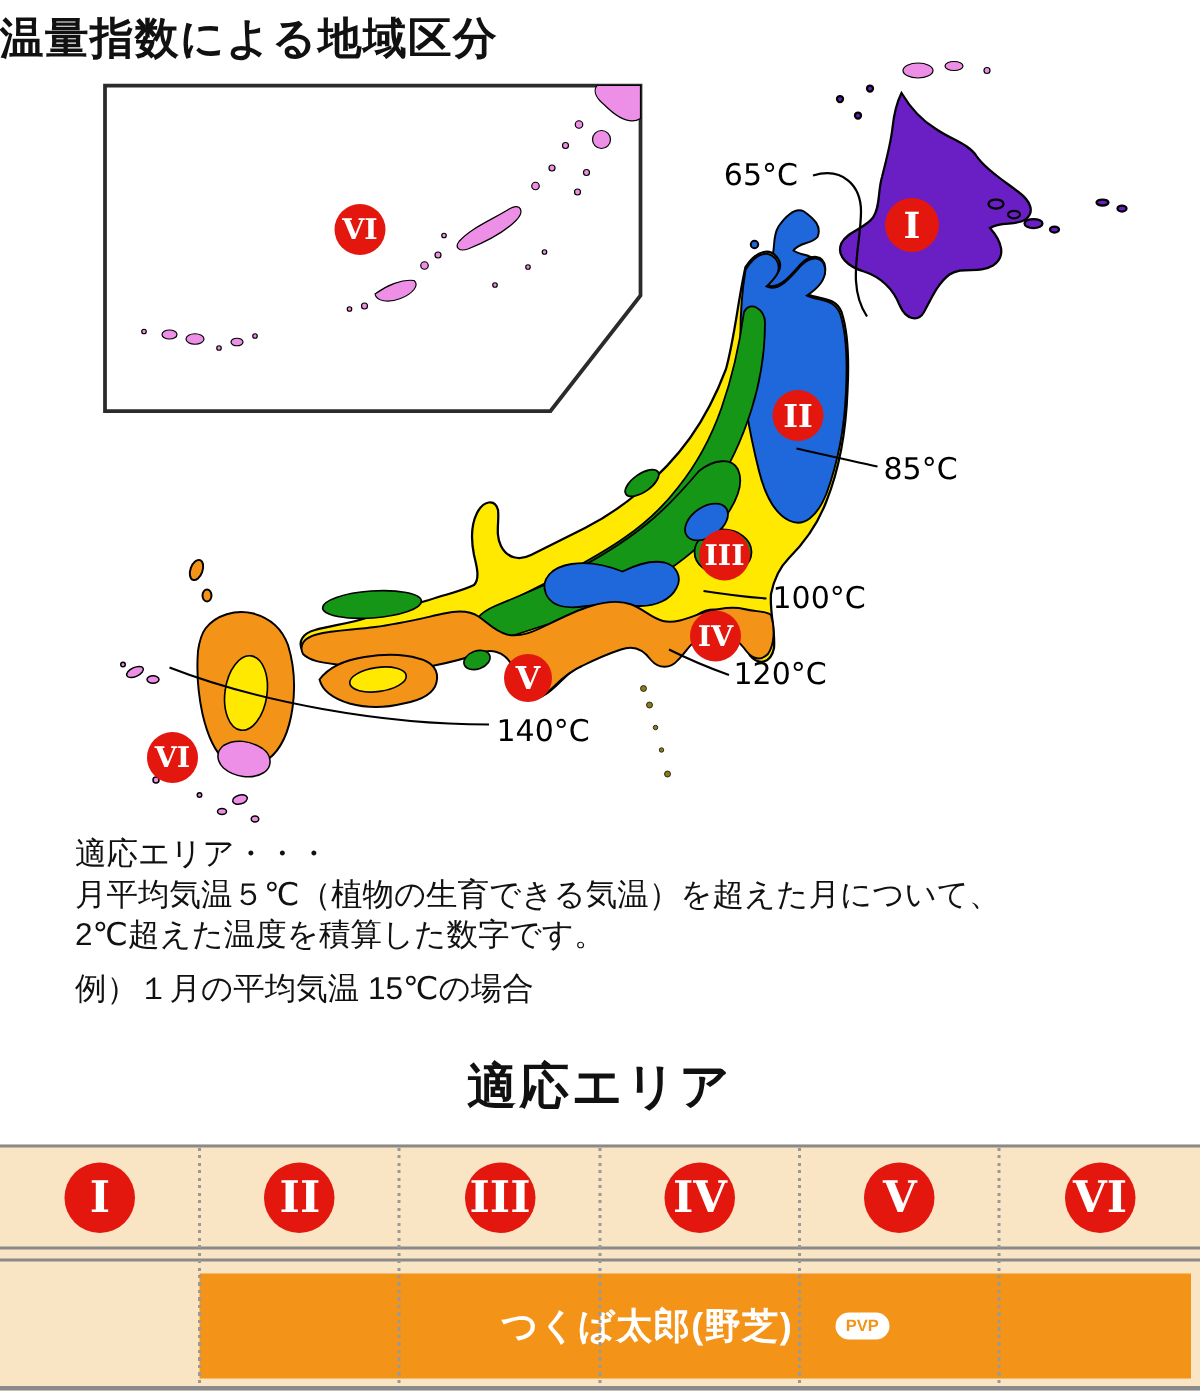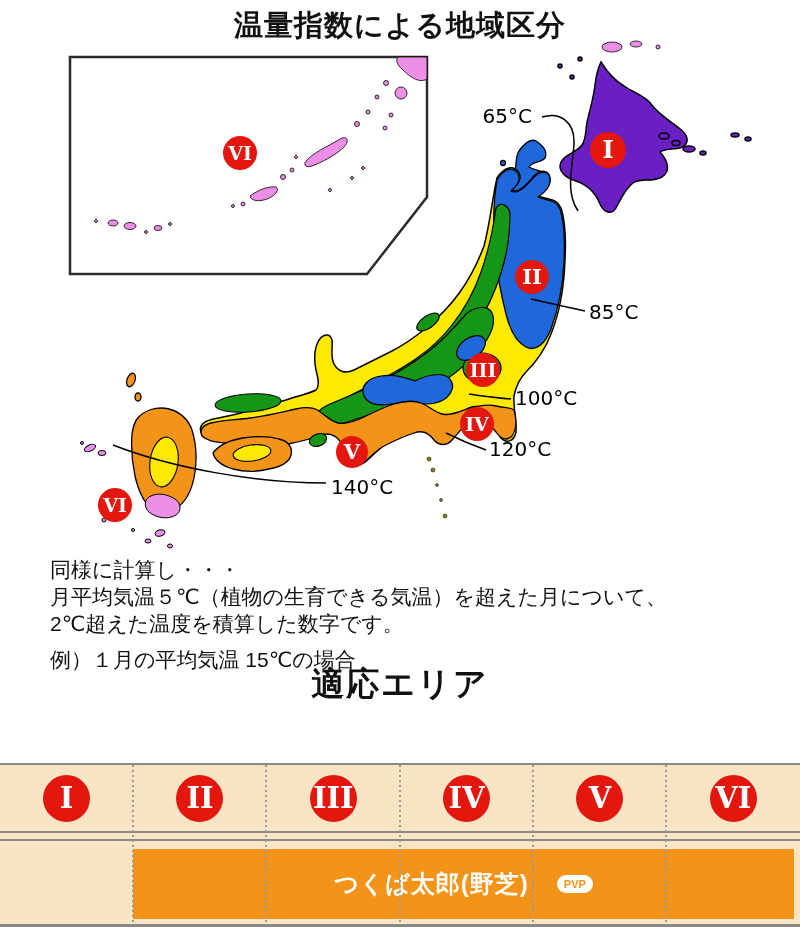--- a/index.html
+++ b/index.html
@@ -1,26 +1,26 @@
 <!DOCTYPE html>
 <html><head>
 <meta charset="utf-8">
 <style>
   html,body{margin:0;padding:0;background:#ffffff;}
   #page{position:relative;width:800px;height:930px;background:#ffffff;overflow:hidden;
         font-family:"Liberation Sans","DejaVu Sans",sans-serif;color:#111;}
-  .title{position:absolute;top:6px;left:0;width:800px;text-align:center;
+  .title{position:absolute;top:6px;left:0;width:800px;text-align:left;
          font-size:29px;font-weight:bold;letter-spacing:1px;}
   #map{position:absolute;top:0;left:0;}
   svg text{font-family:"DejaVu Sans","Liberation Sans",sans-serif;}
   .marker-text{font-family:"DejaVu Serif","Liberation Serif",serif;font-weight:bold;fill:#ffffff;}
   .temp-text{font-size:20px;fill:#000;}
   .desc{position:absolute;left:50px;top:556px;font-size:21px;line-height:27px;}
   .example{position:absolute;left:50px;top:646px;font-size:21px;line-height:27px;}
-  .section-title{position:absolute;top:662px;left:0;width:800px;text-align:center;
+  .section-title{position:absolute;top:702px;left:0;width:800px;text-align:center;
                  font-size:33px;font-weight:bold;letter-spacing:2px;}
   
   .area-table{position:absolute;top:763px;left:0;width:800px;height:164px;
               background:#f9e4c4;border-top:2px solid #8a8a8a;border-bottom:3px solid #8a8a8a;
               box-sizing:border-box;}
   .col-line{position:absolute;top:0;bottom:0;width:2px;z-index:5;
             background-image:repeating-linear-gradient(to bottom,#999 0 2px,transparent 2px 5px);}
   .header-row{position:relative;height:66px;display:flex;}
   .zone-cell{flex:1;display:flex;align-items:center;justify-content:center;}
   .zone-circle{width:47px;height:47px;border-radius:50%;background:#e3170d;
@@ -244,21 +244,21 @@
         <text class="marker-text" x="115" y="505" dy="0.35em" text-anchor="middle" font-size="19">VI</text>
       </g>
       <g>
         <circle cx="240" cy="153" r="17" fill="#e3170d"></circle>
         <text class="marker-text" x="240" y="153" dy="0.35em" text-anchor="middle" font-size="19">VI</text>
       </g>
     </g>
   </svg>
 
   <div class="desc">
-    <div>同様に計算し・・・</div>
+    <div>適応エリア・・・</div>
     <div>月平均気温５℃（植物の生育できる気温）を超えた月について、</div>
     <div>2℃超えた温度を積算した数字です。</div>
   </div>
 
   <div class="example">
     <div>例）１月の平均気温 15℃の場合</div>
   </div>
 
   <div class="section-title">適応エリア</div>
 

